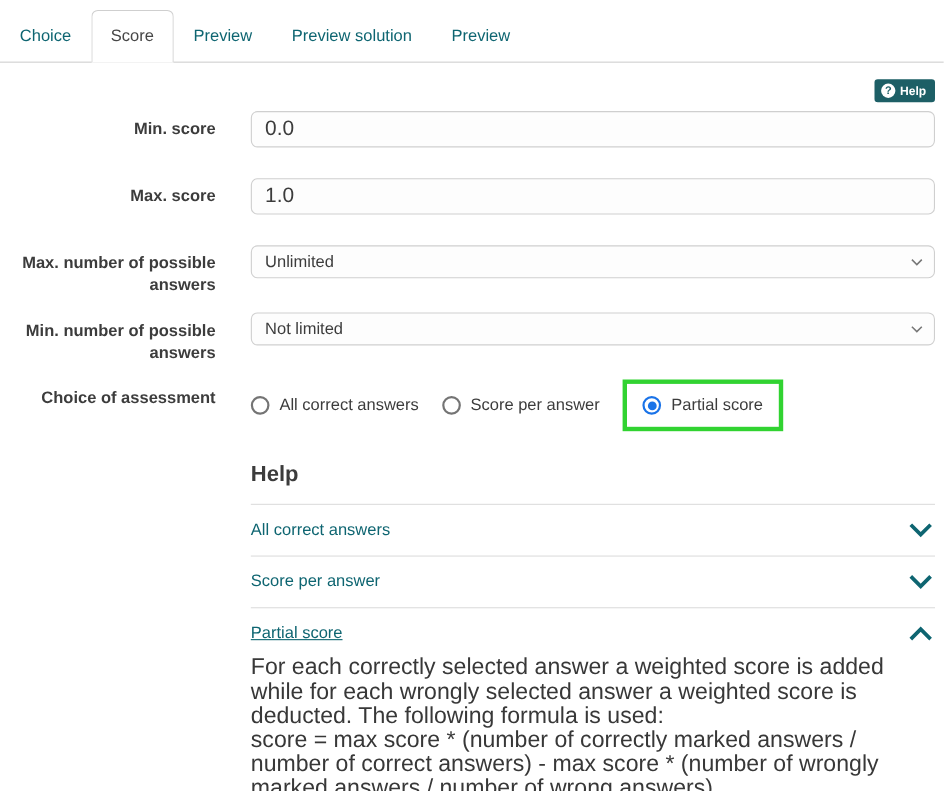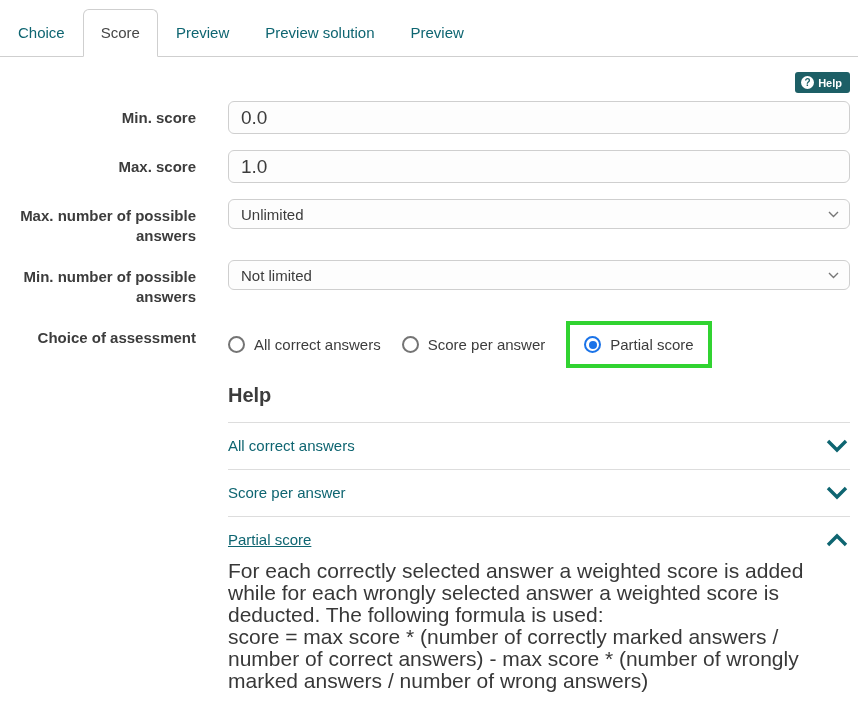--- a/index.html
+++ b/index.html
@@ -61,21 +61,21 @@
     color:var(--badge_teal);
     border-radius:50%;
     font-size:10px;
     font-weight:bold;
     display:inline-flex;
     align-items:center;
     justify-content:center;
     line-height:1;
   }
 
-  .form-row { display:flex; align-items:flex-start; margin-bottom:16px; }
+  .form-row { display:flex; align-items:flex-start; margin-bottom:28px; }
   .form-row.tight { margin-bottom:14px; }
   .form-label {
     width:196px;
     margin-right:32px;
     text-align:right;
     font-weight:bold;
     font-size:15px;
     line-height:20px;
     padding-top:7px;
     flex:none;

